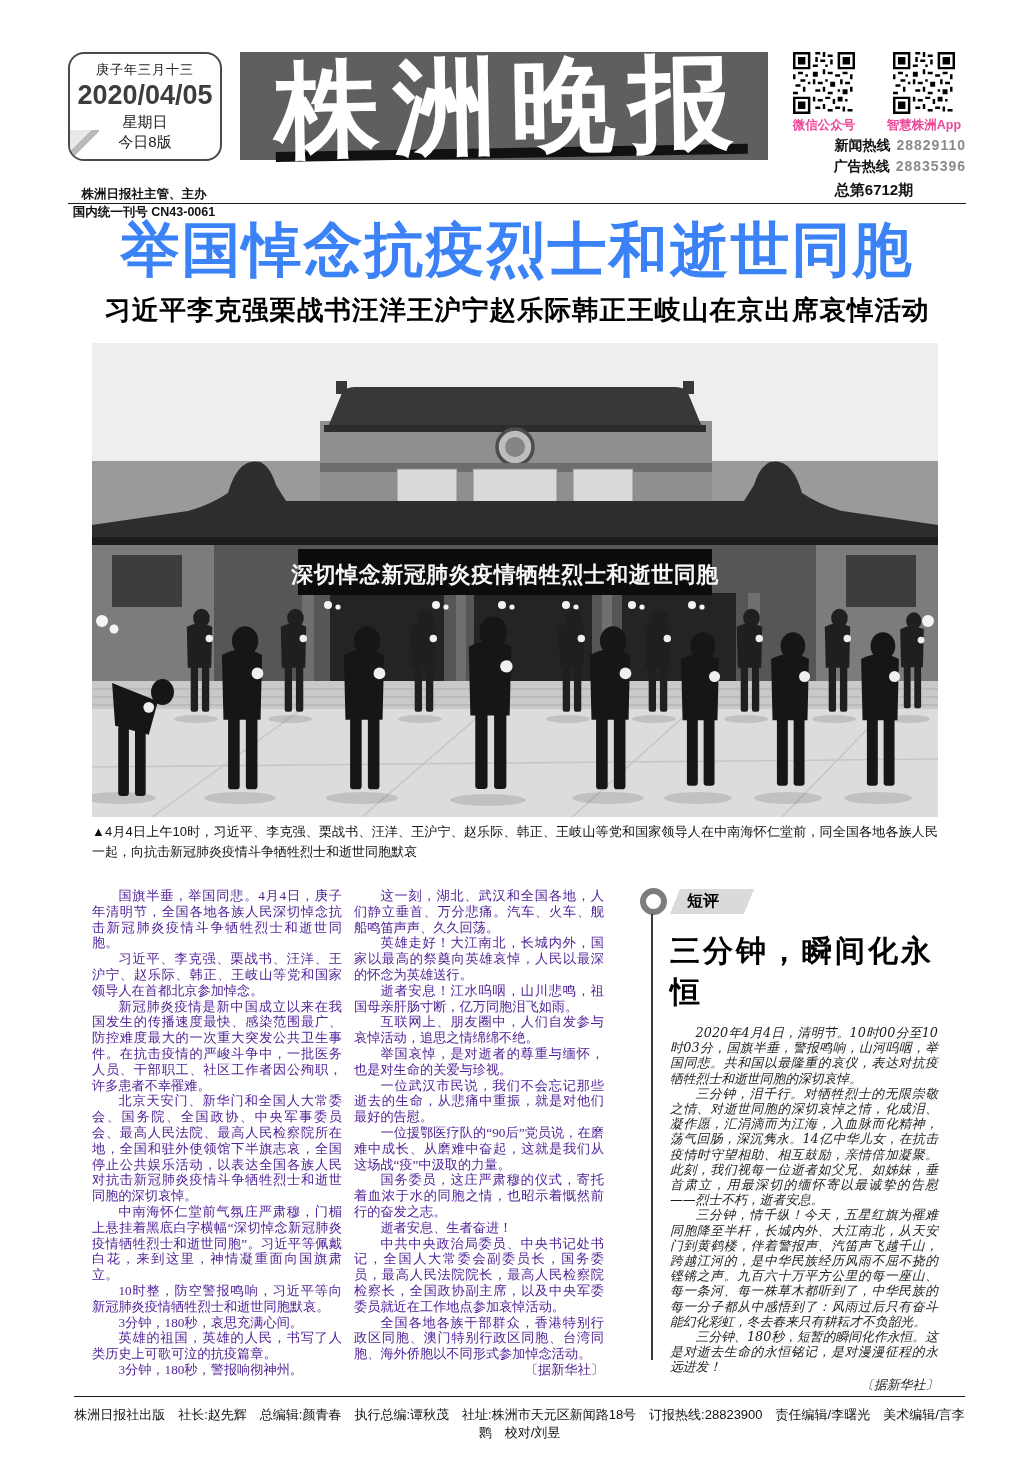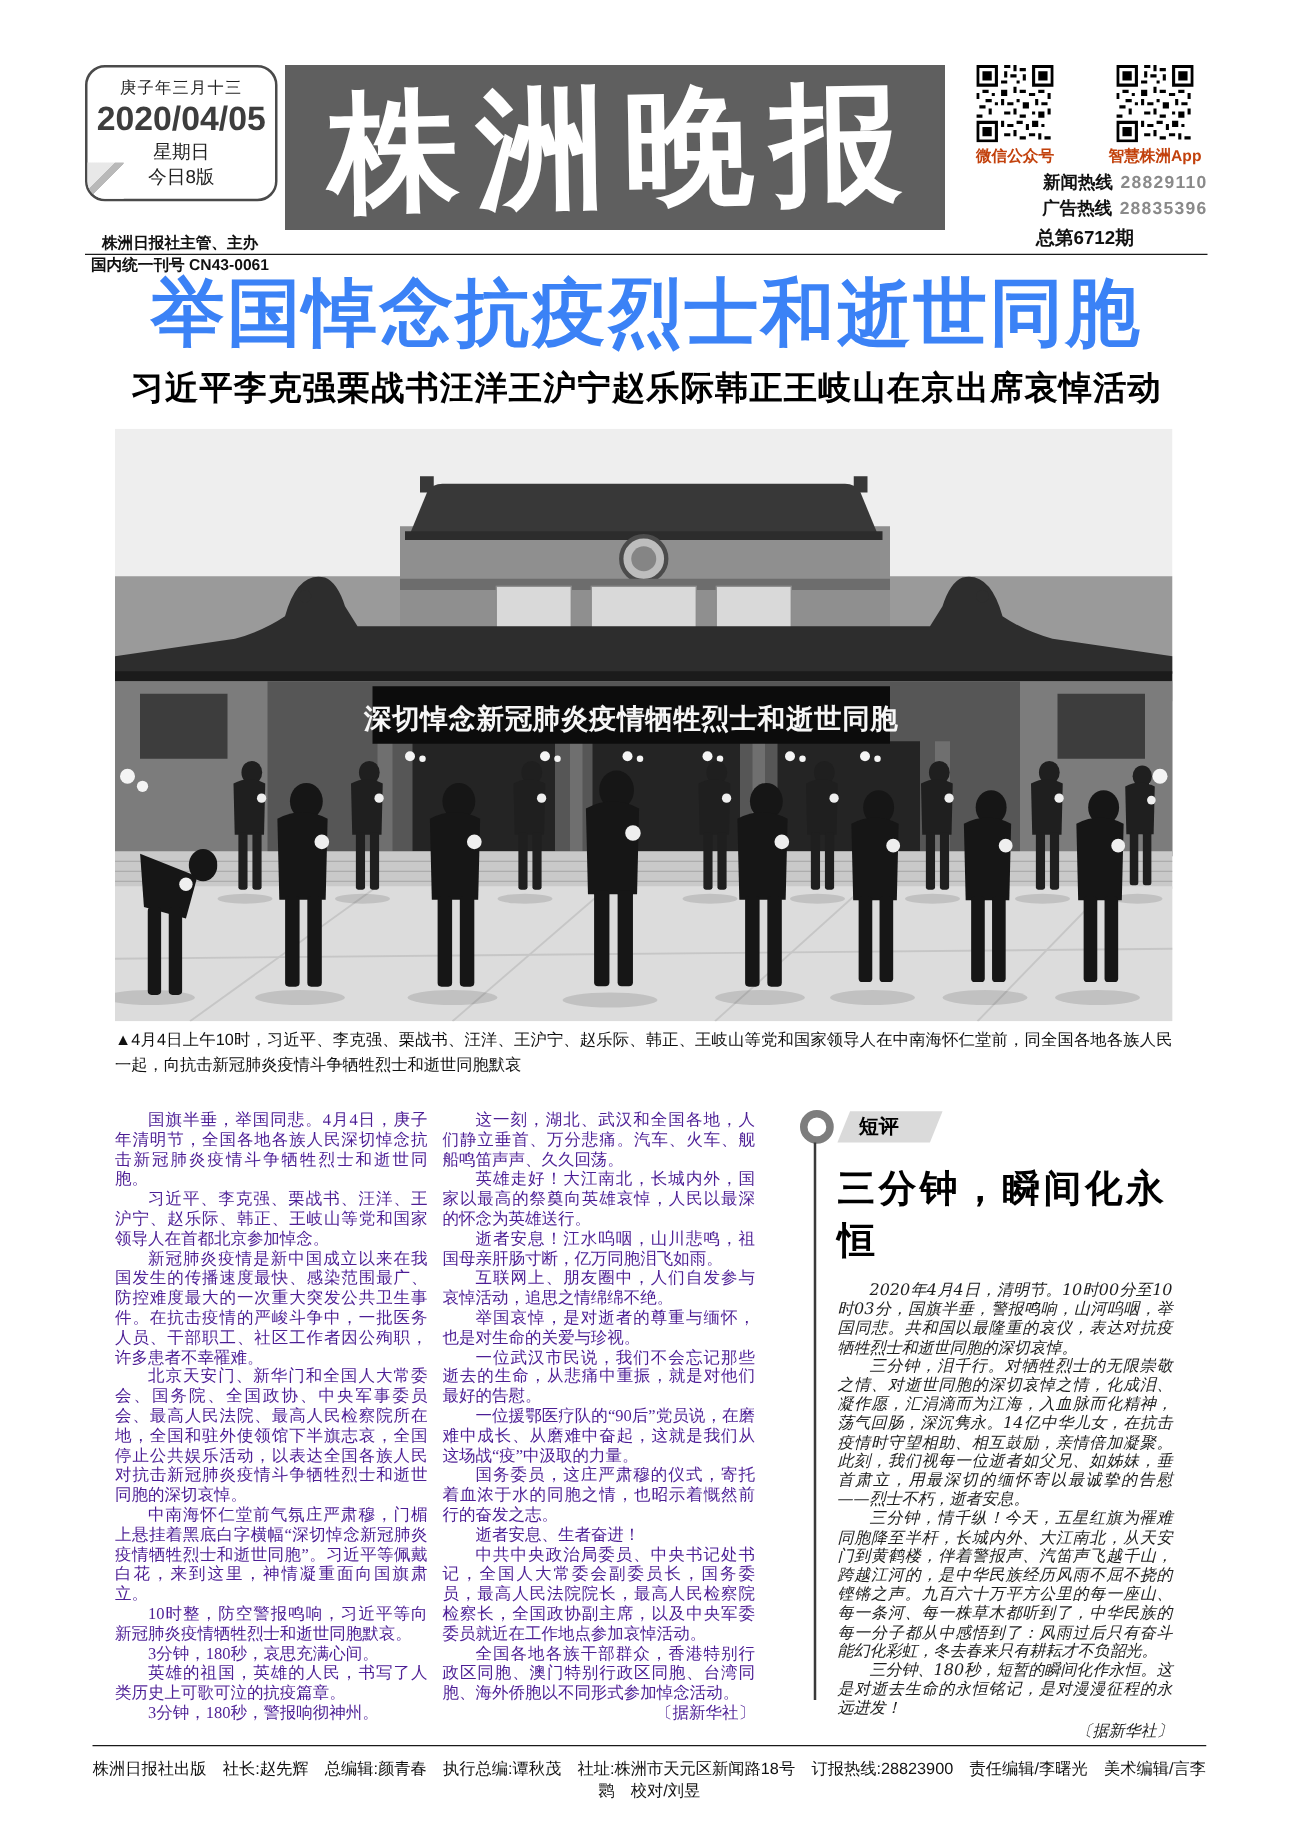--- a/index.html
+++ b/index.html
@@ -11,29 +11,29 @@
   .datebox-col{width:160px;flex:none;}
   .datebox{position:relative;width:146px;border:2.5px solid #4a4a4a;border-radius:16px;
            text-align:center;padding:7px 2px 8px;background:#fff;overflow:hidden;}
   .lunar{font-size:13px;letter-spacing:1px;color:#222;font-family:"Liberation Sans",sans-serif;}
   .gdate{font-size:27px;font-weight:bold;color:#3d3d3d;font-family:"Liberation Sans",sans-serif;margin:1px 0;}
   .weekday,.pages{font-size:15px;color:#222;font-family:"Liberation Sans",sans-serif;line-height:1.3;}
   .fold{position:absolute;left:-1px;bottom:-1px;width:30px;height:30px;
         background:linear-gradient(315deg,#ffffff 0 48%,#b9b9b9 48% 62%,#e8e8e8 62% 100%);}
   .pubinfo{margin-top:24px;font-size:12.5px;font-weight:bold;text-align:center;width:152px;
            font-family:"Liberation Sans",sans-serif;line-height:1.45;color:#111;}
-  .masthead{flex:none;width:528px;height:132px;background:#5f5f5f;
-            display:flex;align-items:center;justify-content:center;}
+  .masthead{flex:none;width:528px;height:108px;background:#5f5f5f;margin-left:12px;
+            display:flex;align-items:center;justify-content:center;text-decoration:underline;}
   .masthead-title{color:#fff;font-size:104px;font-weight:bold;font-family:"DejaVu Serif",serif;
                   letter-spacing:14px;text-indent:14px;line-height:1;transform:rotate(-1deg);}
   .head-right{flex:1;margin-left:14px;font-family:"Liberation Sans",sans-serif;}
   .qr-row{display:flex;justify-content:space-between;padding:0 2px;}
   .qr-item{text-align:center;width:80px;}
   .qr-item svg{width:62px;height:62px;display:block;margin:0 auto;}
-  .qr-label{font-size:12.5px;font-weight:bold;margin-top:3px;color:#c2410c;}
+  .qr-label{font-size:12.5px;font-weight:bold;margin-top:3px;color:#ec4899;}
   .hotline{display:flex;justify-content:flex-end;gap:6px;font-size:14px;margin-top:3px;}
   .hotline .hl-label{font-weight:bold;color:#111;}
   .hotline .hl-num{color:#8a8a8a;font-weight:bold;letter-spacing:1px;}
   .issue-no{text-align:center;font-size:15px;font-weight:bold;margin-top:5px;color:#111;}
   .header-divider{position:absolute;left:68px;right:65px;top:203px;border-top:1.5px solid #1a1a1a;}
 
   
   .headline-block{position:absolute;left:68px;right:65px;top:218px;text-align:center;
                   font-family:"Liberation Sans",sans-serif;}
   .main-headline{font-size:59px;font-weight:900;letter-spacing:2px;color:#3b82f6;line-height:1.1;}

